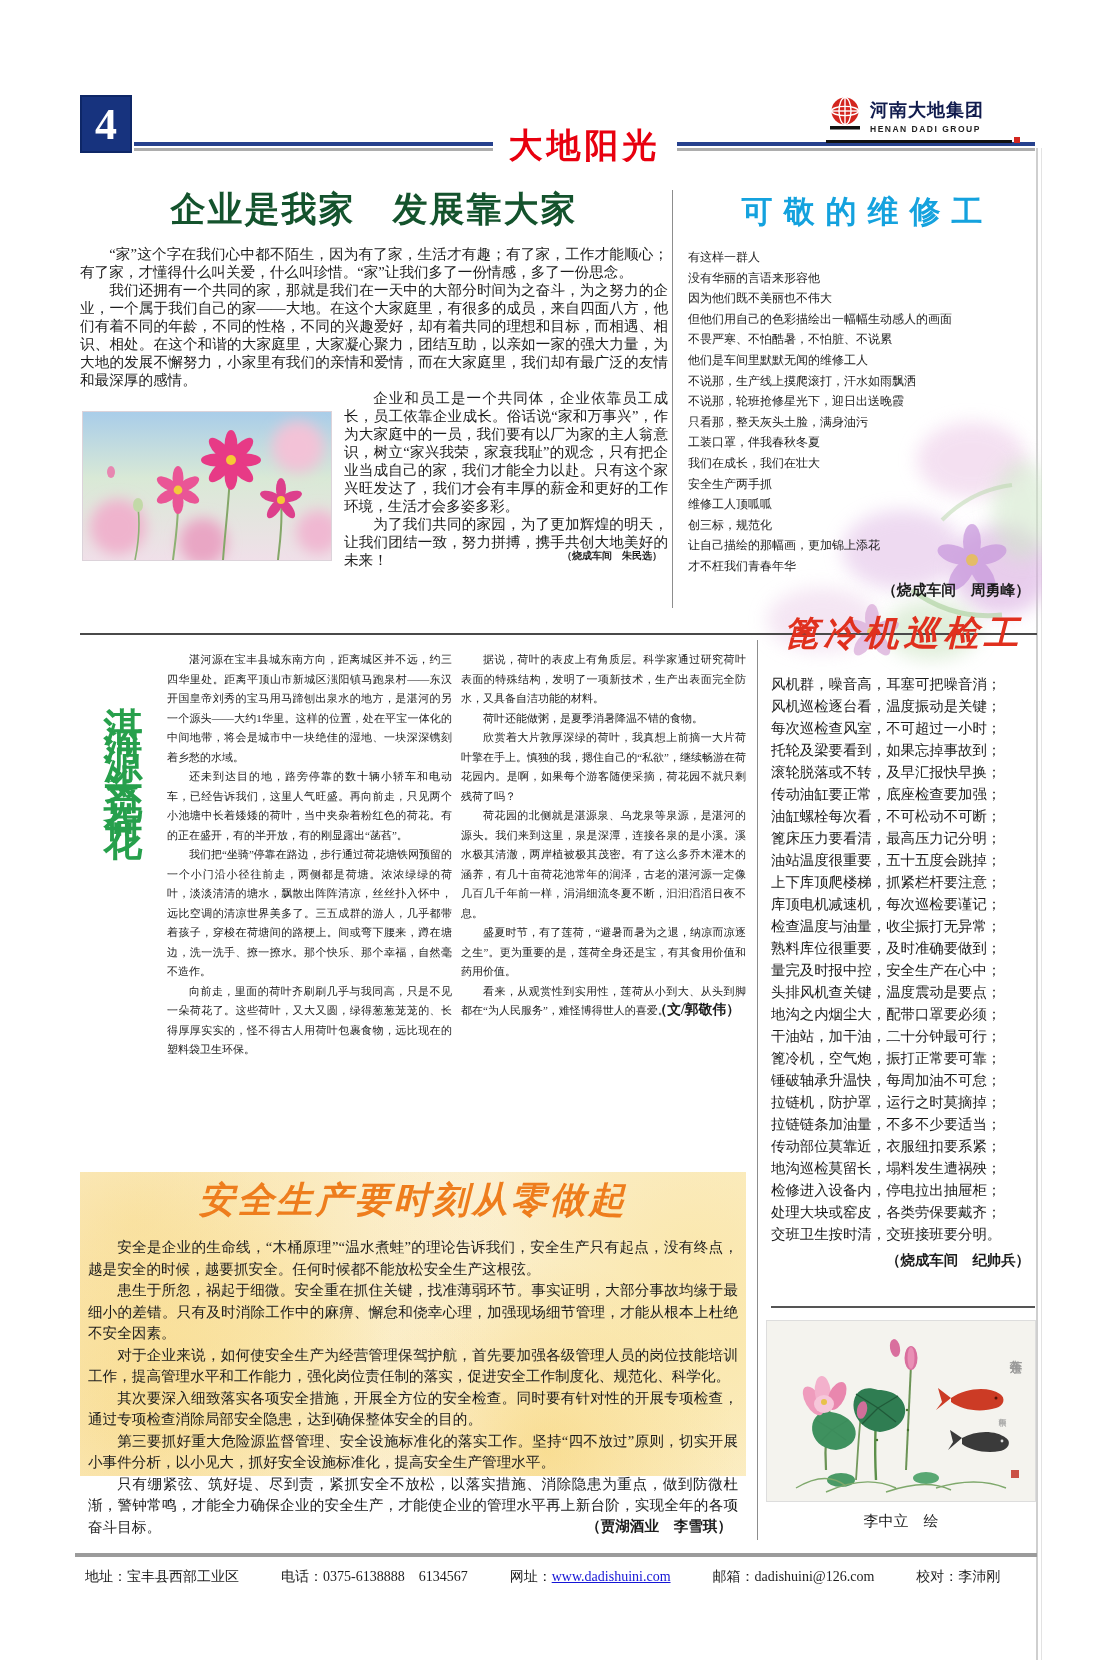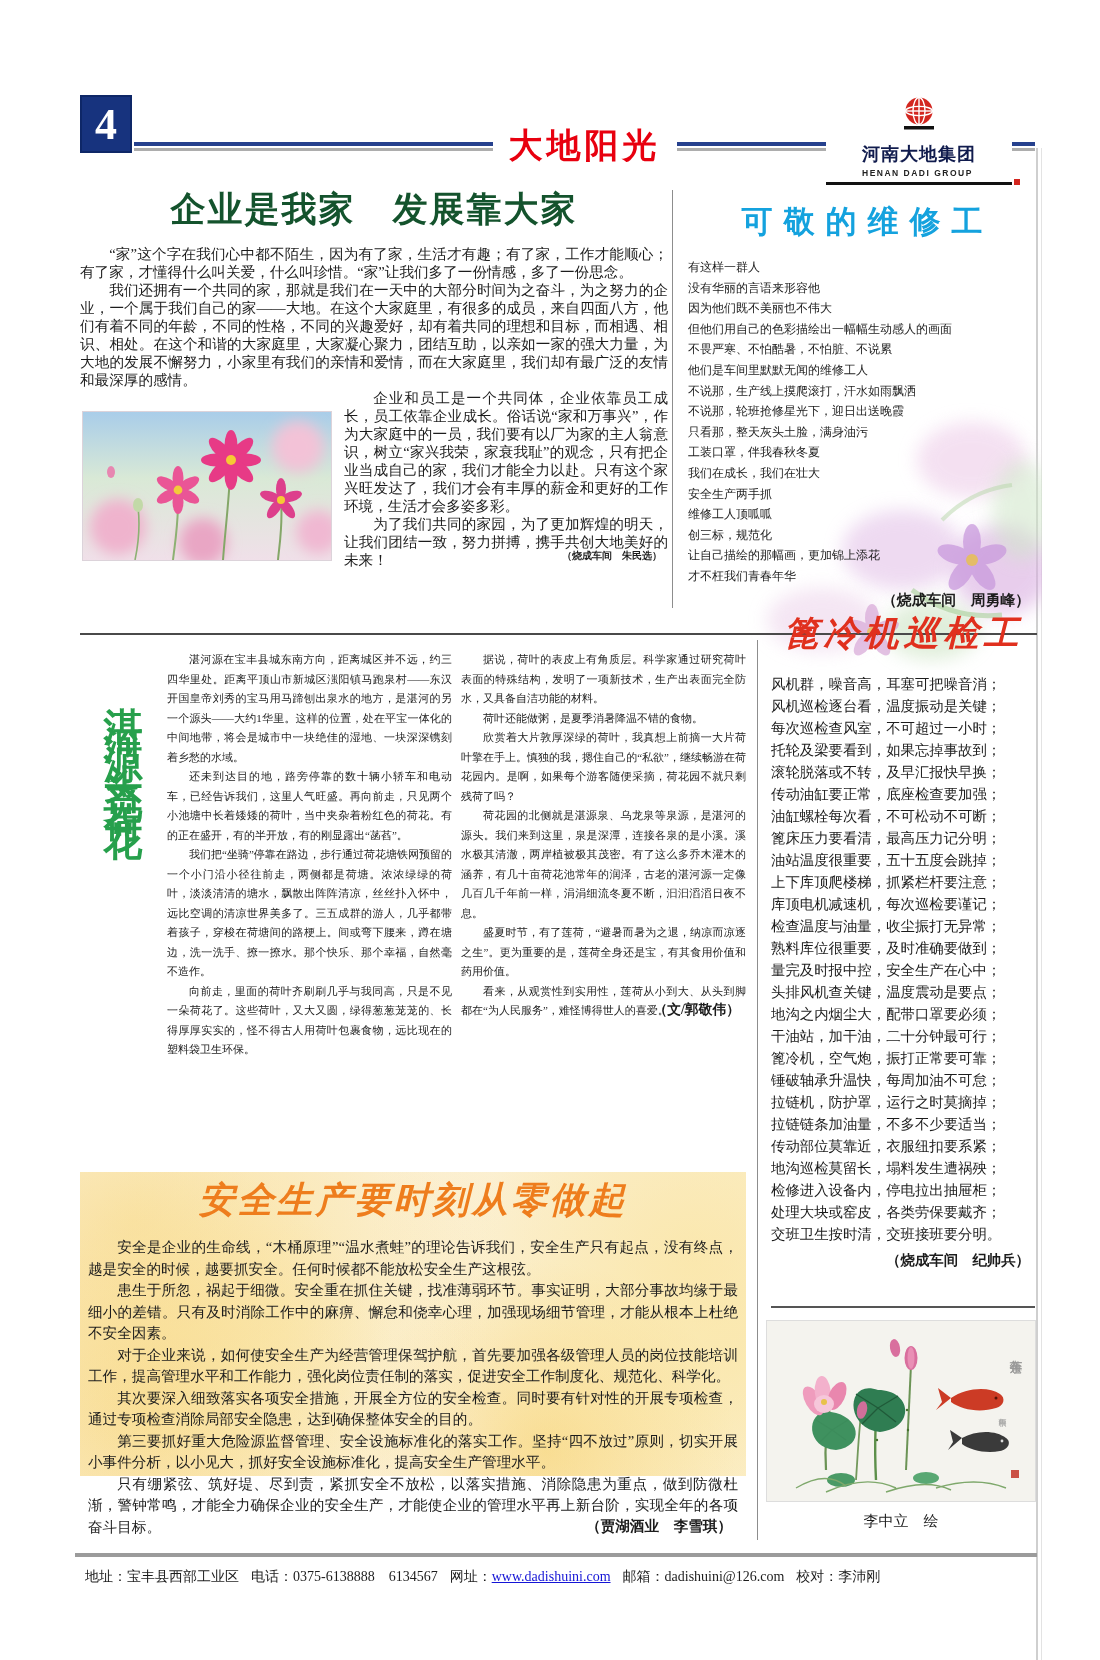--- a/index.html
+++ b/index.html
@@ -13,40 +13,40 @@
            color:#fff;font-size:44px;font-weight:bold;display:flex;align-items:center;justify-content:center;
            border:2px solid #0e2767;box-sizing:border-box;}
   .headrow{position:absolute;left:134px;top:126px;width:901px;height:40px;display:flex;align-items:center;}
   .hrule{flex:1;}
   .hrule .b{height:4px;background:#26418e;}
   .hrule .g{height:3px;background:#adadad;margin-top:2px;}
   .masthead{margin:0 16px;color:#e8000f;font-family:"Liberation Sans","DejaVu Sans",sans-serif;
             font-weight:bold;font-size:34px;letter-spacing:4px;white-space:nowrap;}
   .logo{position:absolute;left:826px;top:96px;width:186px;background:#fff;padding-bottom:4px;
         border-bottom:3px solid #111;}
-  .logo-inner{display:flex;align-items:center;gap:6px;flex-direction:column;}
+  .logo-inner{display:flex;align-items:center;gap:6px;}
   .logo-txt{display:flex;flex-direction:column;}
   .logo-cn{font-family:"Liberation Sans","DejaVu Sans",sans-serif;font-weight:bold;font-size:18px;color:#101b4d;letter-spacing:1px;}
   .logo-en{font-family:"Liberation Sans","DejaVu Sans",sans-serif;font-weight:bold;font-size:8.5px;color:#222;letter-spacing:1.5px;margin-top:2px;}
   .logo-sq{position:absolute;right:-8px;bottom:-3px;width:6px;height:6px;background:#d3261f;}
 
   
   .art1{position:absolute;left:80px;top:186px;width:588px;}
   .art1 h1{margin:0 0 12px 0;text-align:center;color:#14532d;font-size:35px;letter-spacing:2px;
            font-family:"Liberation Sans","DejaVu Sans",sans-serif;font-weight:bold;white-space:nowrap;}
   .art1 .para{margin:0;font-size:14.6px;line-height:18px;text-align:justify;text-indent:2em;}
   .photo{float:left;width:250px;height:150px;margin:22px 12px 4px 2px;border:1px solid #dcd3da;box-sizing:border-box;}
   .byline{ text-align:right;font-weight:bold;font-size:10px;padding-right:6px;}
   .art1 .byline{margin-top:-20.5px;}
 
   .vdiv1{position:absolute;left:672px;top:190px;width:1px;height:418px;background:#8d8d8d;}
 
   
   .art2{position:absolute;left:688px;top:190px;width:348px;}
-  .art2 h1{margin:11px 0 14px 0;text-align:center;color:#14a2de;font-size:31px;letter-spacing:11px;
+  .art2 h1{margin:1px 0 14px 0;text-align:center;color:#14a2de;font-size:31px;letter-spacing:11px;
            font-family:"Liberation Sans","DejaVu Sans",sans-serif;font-weight:bold;white-space:nowrap;text-indent:11px;}
   .art2 .lines{position:relative;z-index:1;}
   .art2 .vline{font-size:12px;line-height:20.6px;}
   .art2 .byline{position:relative;z-index:1;margin-top:4px;font-size:14.8px;}
   .decor{position:absolute;right:-6px;top:180px;width:370px;height:300px;z-index:0;pointer-events:none;}
 
   .midrule{position:absolute;left:80px;top:633px;width:957px;height:2px;background:#4a4a4a;}
 
   
   .vtitle{position:absolute;left:96px;top:676px;height:450px;writing-mode:vertical-rl;text-orientation:upright;
@@ -78,21 +78,21 @@
            radial-gradient(circle at 10% 79%, rgba(246,206,98,.50), transparent 40%),
            radial-gradient(circle at 70% 92%, rgba(246,204,92,.55), transparent 35%),
            radial-gradient(circle at 98% 62%, rgba(250,228,150,.42), transparent 45%);}
   .panel h1{margin:2px 0 12px 0;text-align:center;color:#ee7d1d;font-size:36px;letter-spacing:3px;
             font-style:italic;font-weight:bold;white-space:nowrap;font-family:"Liberation Serif",serif;}
   .panel .para{margin:0;font-size:14.6px;line-height:21.5px;text-align:justify;text-indent:2em;}
   .panel .byline{margin-top:-21.5px;font-size:14.6px;}
 
   
   .footrule{position:absolute;left:75px;top:1553px;width:962px;height:4px;background:#9b9b9b;}
-  .footer{position:absolute;left:85px;top:1568px;width:950px;font-size:14px;display:flex;gap:12px;white-space:nowrap;}
+  .footer{position:absolute;left:85px;top:1568px;width:950px;font-size:14px;display:flex;gap:42px;white-space:nowrap;}
   .footer .flink{color:#1414d6;text-decoration:underline;}
 </style>
 </head>
 <body>
 
 <div class="page">
   <div class="edge"></div>
   <div class="edge2"></div>
 
   <div class="pagenum">4</div>

